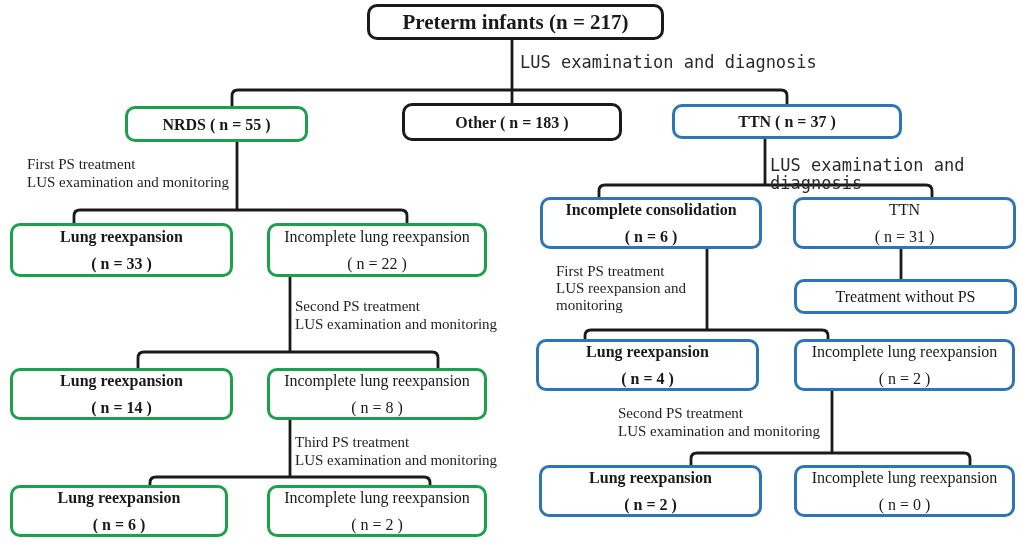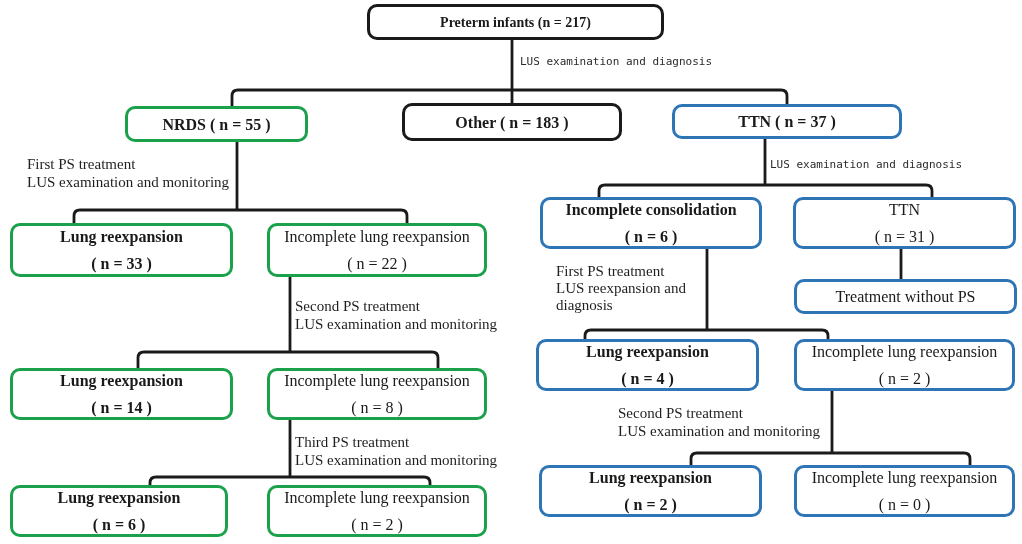--- a/index.html
+++ b/index.html
@@ -23,31 +23,31 @@
     align-items:center;justify-content:center;
     text-align:center;
     font-size:16px;
     line-height:19px;
     gap:8px;
     z-index:2;
   }
   .node.green{border-color:#1ba14b;}
   .node.blue{border-color:#2e75b6;font-family:Liberation Serif, serif;}
   .node.bold{font-weight:700;}
-  .node.lg{font-size:14px;}
+  .node.lg{font-size:21px;}
   .lbl{
     position:absolute;
     font-size:15px;line-height:18px;
     color:#1f1f1f;
     text-align:left;
     z-index:2;
   }
   .lbl.mono{
     font-family:"DejaVu Sans Mono", monospace;
-    font-size:11px;
+    font-size:17px;
     text-align:left;
     letter-spacing:0px;
     color:#2a2a2a;
   }
 </style>
 </head>
 <body>
 
 <div id="canvas">
 
@@ -138,21 +138,21 @@
     <span>( n = 6 )</span>
   </div>
   <div class="node blue" style="left:793px;top:197px;width:223px;height:52px">
     <span>TTN</span>
     <span>( n = 31 )</span>
   </div>
 
   <div class="lbl" style="left:556px;top:263px;width:150px;line-height:17px">
     <div>First PS treatment</div>
     <div>LUS reexpansion and</div>
-    <div>diagnosis</div>
+    <div>monitoring</div>
   </div>
 
   <div class="node blue" style="left:794px;top:279px;width:223px;height:35px">
     <span>Treatment without PS</span>
   </div>
 
   <div class="node blue bold" style="left:536px;top:339px;width:223px;height:52px">
     <span>Lung reexpansion</span>
     <span>( n = 4 )</span>
   </div>

